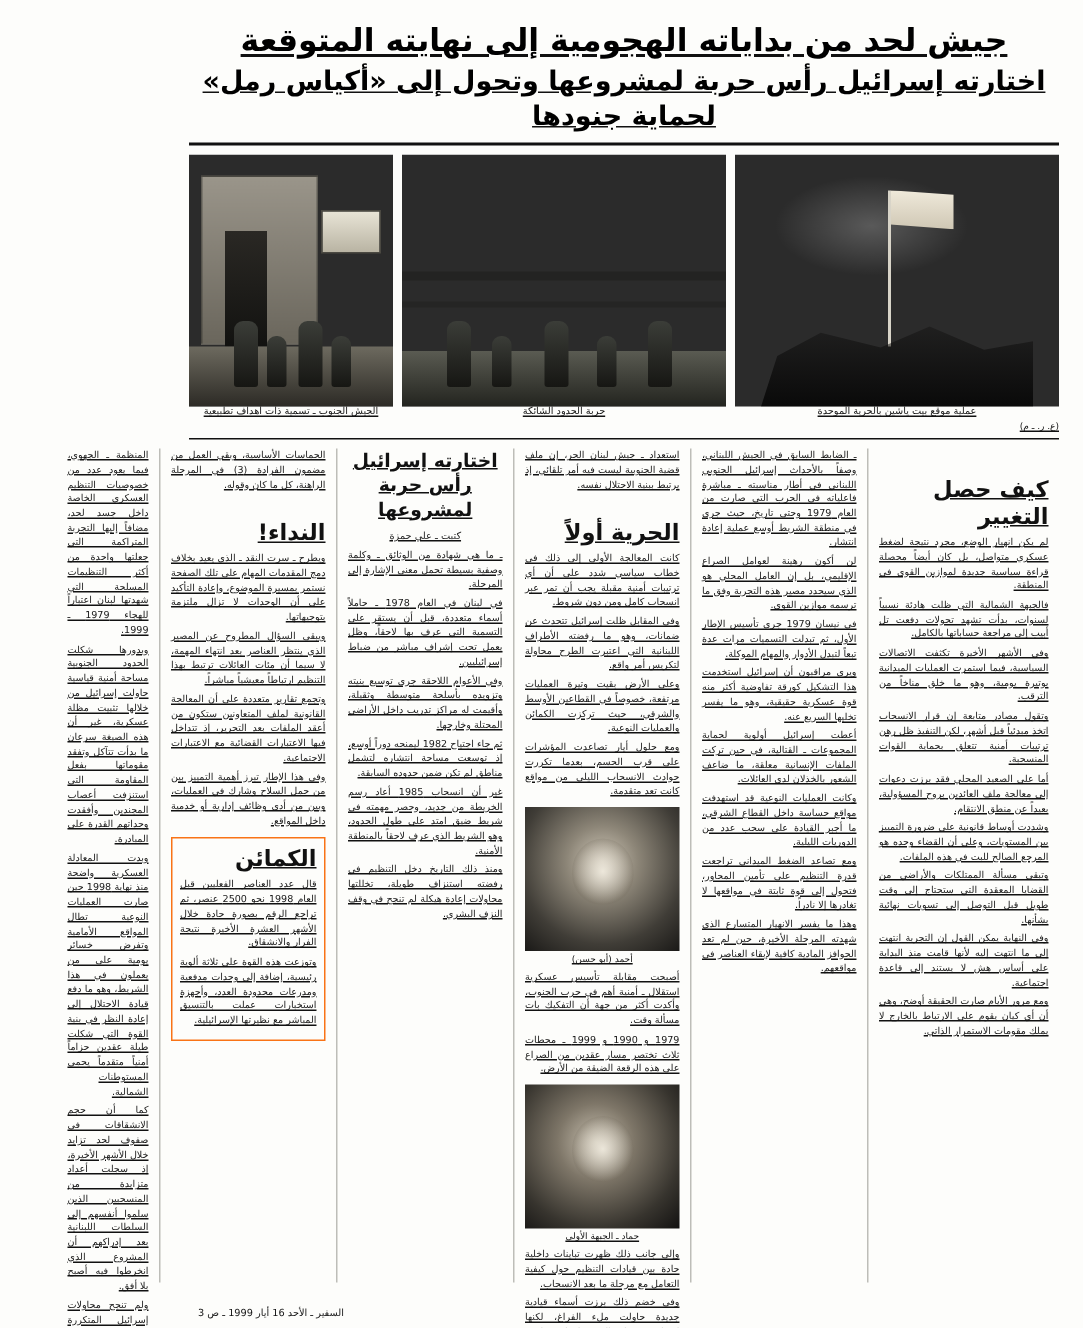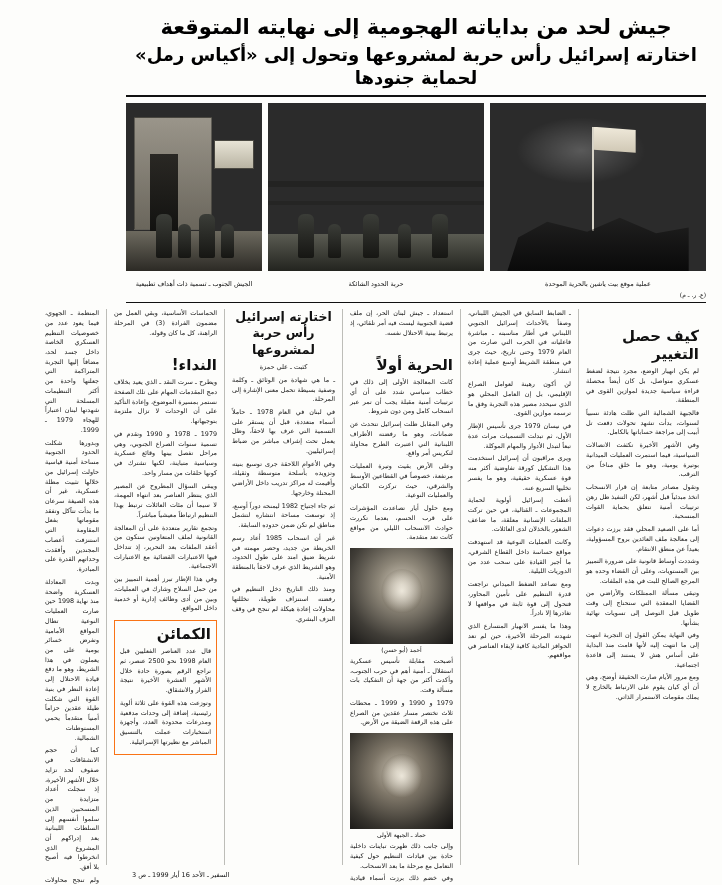--- a/index.html
+++ b/index.html
@@ -10,20 +10,21 @@
     font-family:"DejaVu Sans", sans-serif;
     color:#111;
     overflow:hidden;
     position:relative;
   }
   .page{
     position:relative;
     width:612px;height:885px;
     box-sizing:border-box;
     padding:14px 16px 10px 16px;
+    text-decoration:underline;
   }
 
   
   .headline-block{
     text-align:center;
     border-bottom:2px solid #111;
     padding-bottom:6px;
     margin-bottom:6px;
   }
   .headline-main{
@@ -58,21 +59,21 @@
     width:100%;
     height:168px;
     display:block;
     position:relative;
     overflow:hidden;
     background:#2b2b2b;
   }
   .cap{
     font-size:6.5px;
     text-align:center;
-    padding-top:10px;
+    padding-top:0;
     color:#111;
     line-height:1.2;
   }
   .p1{flex:0 0 216px;}
   .p2{flex:0 0 216px;}
   .p3{flex:1 1 auto;}
 
   
   .ph1{
     background:
@@ -347,21 +348,20 @@
       <p class="t">وفي الأعوام اللاحقة جرى توسيع بنيته وتزويده بأسلحة متوسطة وثقيلة، وأقيمت له مراكز تدريب داخل الأراضي المحتلة وخارجها.</p>
       <p class="t">ثم جاء اجتياح 1982 ليمنحه دوراً أوسع، إذ توسعت مساحة انتشاره لتشمل مناطق لم تكن ضمن حدوده السابقة.</p>
       <p class="t">غير أن انسحاب 1985 أعاد رسم الخريطة من جديد، وحصر مهمته في شريط ضيق امتد على طول الحدود، وهو الشريط الذي عرف لاحقاً بالمنطقة الأمنية.</p>
       <p class="t">ومنذ ذلك التاريخ دخل التنظيم في رفضته استنزاف طويلة، تخللتها محاولات إعادة هيكلة لم تنجح في وقف النزف البشري.</p>
     </div>
 
     <div class="col c-w5">
       <p class="t">الحماسات الأساسية، وبقي العمل من مضمون الفرادة (3) في المرحلة الراهنة، كل ما كان وقوله.</p>
       <div class="kicker">النداء!</div>
       <p class="t">ويطرح ـ سرت النقد ـ الذي يعيد بخلاف دمج المقدمات المهام على تلك الصفحة نستمر بمسيرة الموضوع، وإعادة التأكيد على أن الوحدات لا تزال ملتزمة بتوجيهاتها.</p>
-      <p class="t">1979 ـ 1978 و 1990 وتقدم في تسمية سنوات الصراع الجنوبي، وهي مراحل تفصل بينها وقائع عسكرية وسياسية متباينة، لكنها تشترك في كونها حلقات من مسار واحد.</p>
       <p class="t">ويبقى السؤال المطروح عن المصير الذي ينتظر العناصر بعد انتهاء المهمة، لا سيما أن مئات العائلات ترتبط بهذا التنظيم ارتباطاً معيشياً مباشراً.</p>
       <p class="t">وتجمع تقارير متعددة على أن المعالجة القانونية لملف المتعاونين ستكون من أعقد الملفات بعد التحرير، إذ تتداخل فيها الاعتبارات القضائية مع الاعتبارات الاجتماعية.</p>
       <p class="t">وفي هذا الإطار تبرز أهمية التمييز بين من حمل السلاح وشارك في العمليات، وبين من أدى وظائف إدارية أو خدمية داخل المواقع.</p>
 
       <div class="boxed">
         <div class="kicker">الكمائن</div>
         <p class="t">قال عدد العناصر الفعليين قبل العام 1998 نحو 2500 عنصر، ثم تراجع الرقم بصورة حادة خلال الأشهر العشرة الأخيرة نتيجة الفرار والانشقاق.</p>
         <p class="t">وتوزعت هذه القوة على ثلاثة ألوية رئيسية، إضافة إلى وحدات مدفعية ومدرعات محدودة العدد، وأجهزة استخبارات عملت بالتنسيق المباشر مع نظيرتها الإسرائيلية.</p>
       </div>
     </div>

